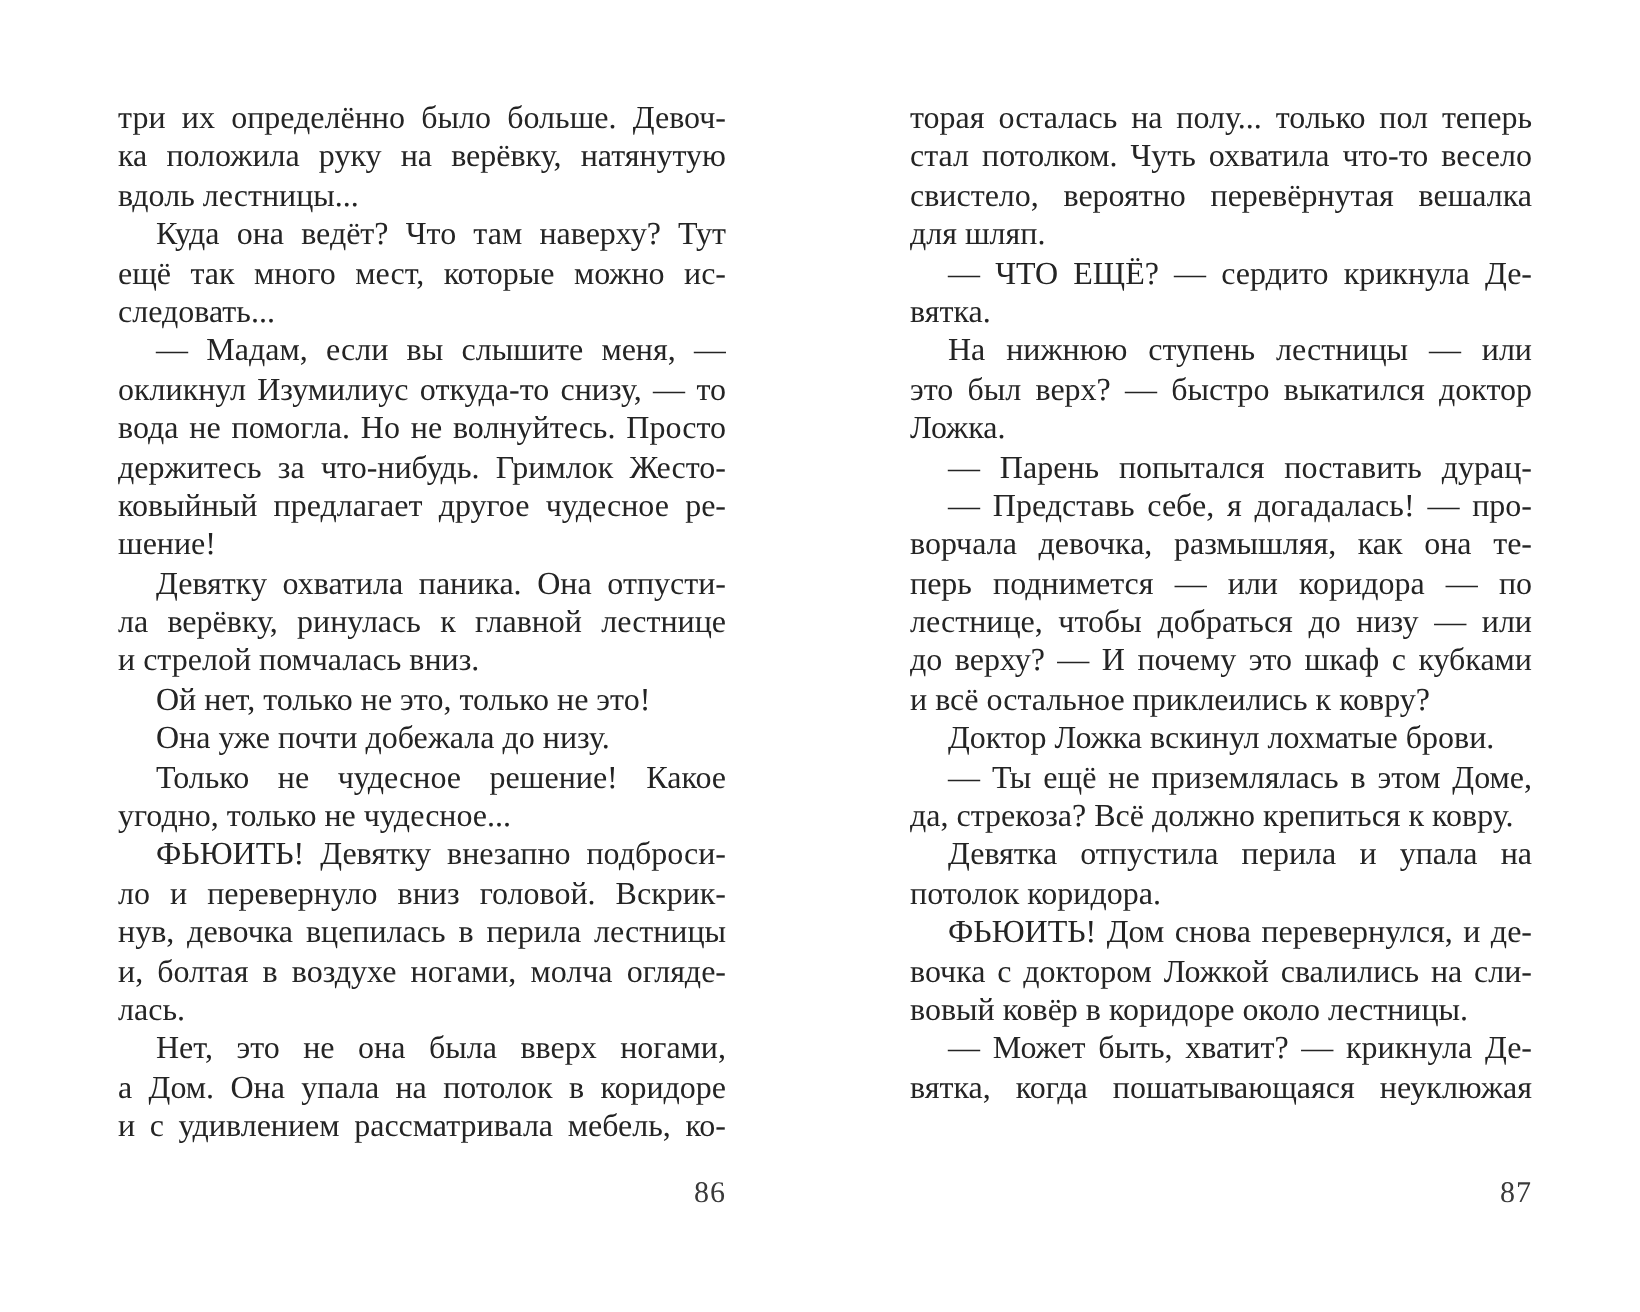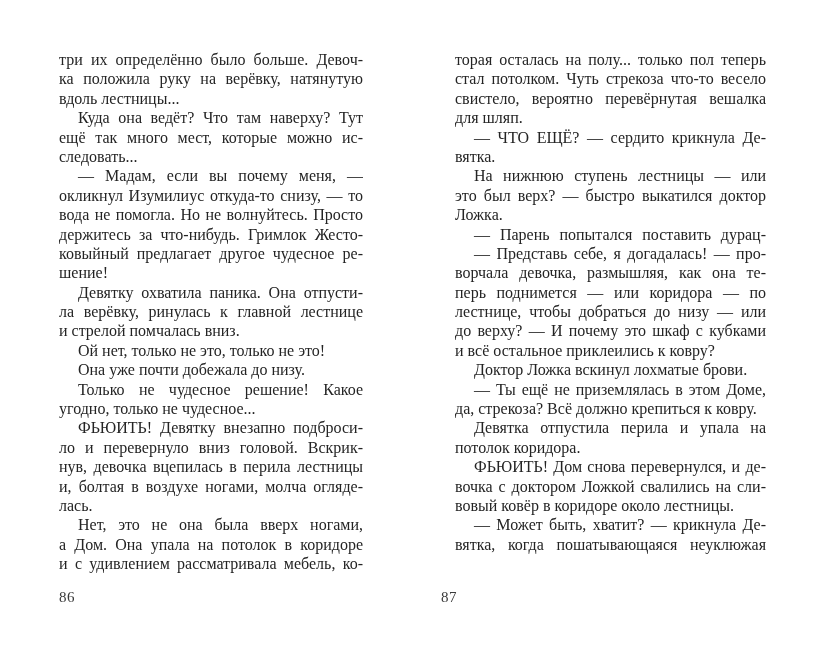--- a/index.html
+++ b/index.html
@@ -42,39 +42,39 @@
   }
   .line.end { text-align-last: left; }
   .line.indent { text-indent: 19px; }
 
   .page-number {
     position: absolute;
     top: 589px;
     font-size: 15px;
     letter-spacing: 0.5px;
     color: #3a3a3a;
-    text-align: left;
+    text-align: right;
   }
   .page-left  .page-number { left: 59px; width: 304px; }
-  .page-right .page-number { left: 31px; width: 311px; }
+  .page-right .page-number { left: 45px; width: 311px; }
 </style>
 </head>
 <body>
 
 <div class="book">
 
   <section class="page page-left">
     <div class="page-text">
         <div class="line">три их определённо было больше. Девоч-</div>
         <div class="line">ка положила руку на верёвку, натянутую</div>
         <div class="line end">вдоль лестницы...</div>
         <div class="line indent">Куда она ведёт? Что там наверху? Тут</div>
         <div class="line">ещё так много мест, которые можно ис-</div>
         <div class="line end">следовать...</div>
-        <div class="line indent">— Мадам, если вы почему меня, —</div>
+        <div class="line indent">— Мадам, если вы слышите меня, —</div>
         <div class="line">окликнул Изумилиус откуда-то снизу, — то</div>
         <div class="line">вода не помогла. Но не волнуйтесь. Просто</div>
         <div class="line">держитесь за что-нибудь. Гримлок Жесто-</div>
         <div class="line">ковыйный предлагает другое чудесное ре-</div>
         <div class="line end">шение!</div>
         <div class="line indent">Девятку охватила паника. Она отпусти-</div>
         <div class="line">ла верёвку, ринулась к главной лестнице</div>
         <div class="line end">и стрелой помчалась вниз.</div>
         <div class="line indent end">Ой нет, только не это, только не это!</div>
         <div class="line indent end">Она уже почти добежала до низу.</div>
@@ -88,21 +88,21 @@
         <div class="line indent">Нет, это не она была вверх ногами,</div>
         <div class="line">а Дом. Она упала на потолок в коридоре</div>
         <div class="line">и с удивлением рассматривала мебель, ко-</div>
       </div>
     <div class="page-number">86</div>
   </section>
 
   <section class="page page-right">
     <div class="page-text">
         <div class="line">торая осталась на полу... только пол теперь</div>
-        <div class="line">стал потолком. Чуть стрекоза что-то весело</div>
+        <div class="line">стал потолком. Чуть охватила что-то весело</div>
         <div class="line">свистело, вероятно перевёрнутая вешалка</div>
         <div class="line end">для шляп.</div>
         <div class="line indent">— ЧТО ЕЩЁ? — сердито крикнула Де-</div>
         <div class="line end">вятка.</div>
         <div class="line indent">На нижнюю ступень лестницы — или</div>
         <div class="line">это был верх? — быстро выкатился доктор</div>
         <div class="line end">Ложка.</div>
         <div class="line indent">— Парень попытался поставить дурац-</div>
         <div class="line indent">— Представь себе, я догадалась! — про-</div>
         <div class="line">ворчала девочка, размышляя, как она те-</div>

